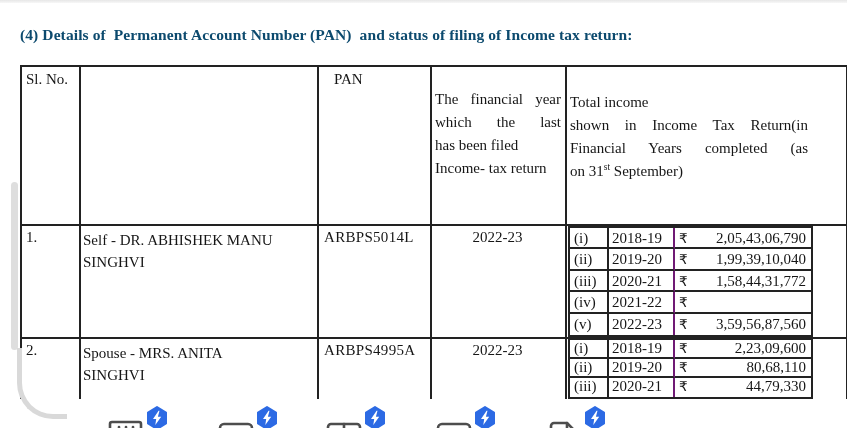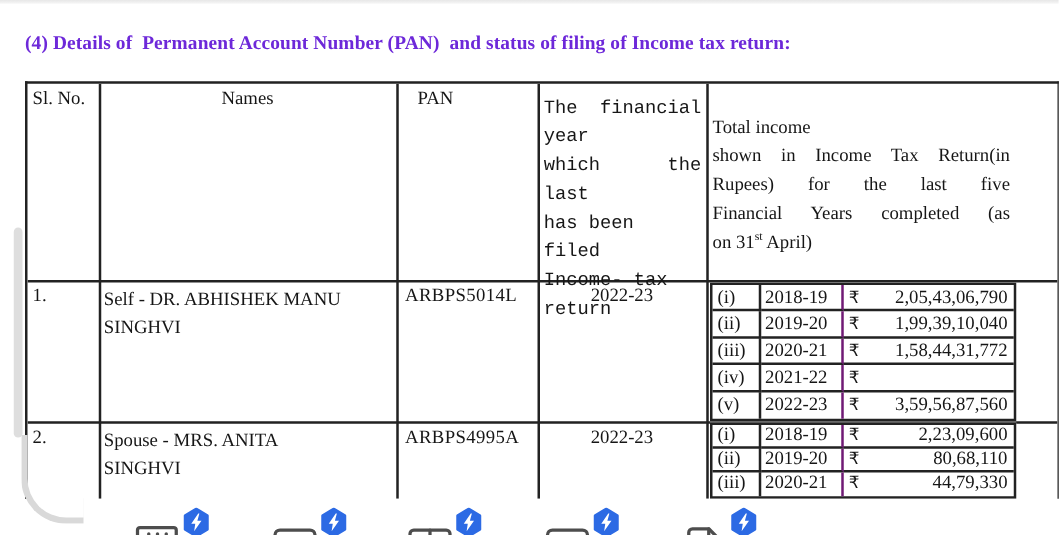--- a/index.html
+++ b/index.html
@@ -7,39 +7,39 @@
     width:847px;height:428px;overflow:hidden;position:relative;
     background:#ffffff;
     font-family:"Liberation Serif","DejaVu Serif",serif;
     color:#161616;
   }
   
   .top-band{position:absolute;left:0;top:0;width:847px;height:3px;
     background:linear-gradient(#e7e7e7,#f7f7f7);}
   .page-title{
     position:absolute;left:20px;top:26px;width:800px;
-    font-weight:bold;font-size:15.5px;letter-spacing:.1px;color:#6d28d9;
+    font-weight:bold;font-size:15.5px;letter-spacing:.1px;color:#0c4a6e;
     white-space:pre-wrap;
   }
   
   .doc-table{
     position:absolute;left:20px;top:65px;width:792px;height:332px;
     border:2px solid #222;border-bottom:none;overflow:hidden;
     font-size:15px;
     padding-left:32px;
   }
   .vl{position:absolute;top:0;bottom:0;width:0;border-left:2px solid #222;}
   .vl1{left:57px}.vl2{left:295px}.vl3{left:408px}.vl4{left:543px}
   .hl{position:absolute;left:0;right:0;height:0;border-top:2px solid #222;}
   .hl1{top:157px}.hl2{top:270px}
   .thead{position:absolute;left:0;top:0;width:100%;height:157px;}
   .hc-sl{position:absolute;left:4px;top:4px;}
   .hc-names{position:absolute;left:57px;top:4px;width:238px;text-align:center;}
   .hc-pan{position:absolute;left:312px;top:4px;}
-  .hc-finyear{position:absolute;left:413px;top:8px;width:126px;line-height:23px;font-family:Liberation Mono, monospace;}
+  .hc-finyear{position:absolute;left:413px;top:21px;width:126px;line-height:23px;}
   .hc-total{position:absolute;left:548px;top:4px;width:238px;line-height:23px;margin-top:20px;}
   .jline{text-align:justify;text-align-last:justify;}
   sup.st{font-size:9.5px;vertical-align:super;line-height:0;}
   .trow{position:absolute;left:0;width:100%;}
   .trow.r1{top:157px;height:113px;}
   .trow.r2{top:270px;height:62px;}
   .cell-sl{position:absolute;left:4px;top:5px;}
   .cell-name{position:absolute;left:61px;top:5px;width:230px;line-height:22px;}
   .cell-pan{position:absolute;left:302px;top:5px;letter-spacing:.3px;}
   .cell-year{position:absolute;left:408px;top:5px;width:135px;text-align:center;}
@@ -84,34 +84,32 @@
 <div class="doc-table">
   <div class="vl vl1"></div>
   <div class="vl vl2"></div>
   <div class="vl vl3"></div>
   <div class="vl vl4"></div>
   <div class="hl hl1"></div>
   <div class="hl hl2"></div>
 
   <div class="thead">
     <div class="hc-sl">Sl. No.</div>
-    <div class="hc-names">Names</div>
     <div class="hc-pan">PAN</div>
     <div class="hc-finyear">
       <div class="jline">The financial year</div>
       <div class="jline">which the last</div>
       <div>has been filed</div>
       <div>Income- tax return</div>
     </div>
     <div class="hc-total">
       <div>Total income</div>
       <div class="jline">shown in Income Tax Return(in</div>
-      <div class="jline">Rupees) for the last five</div>
       <div class="jline">Financial Years completed (as</div>
-      <div><span>on 31</span><sup class="st">st</sup><span> April)</span></div>
+      <div><span>on 31</span><sup class="st">st</sup><span> September)</span></div>
     </div>
   </div>
 
   <div class="trow r1">
     <div class="cell-sl">1.</div>
     <div class="cell-name">
       <div>Self - DR. ABHISHEK MANU</div>
       <div>SINGHVI</div>
     </div>
     <div class="cell-pan">ARBPS5014L</div>

